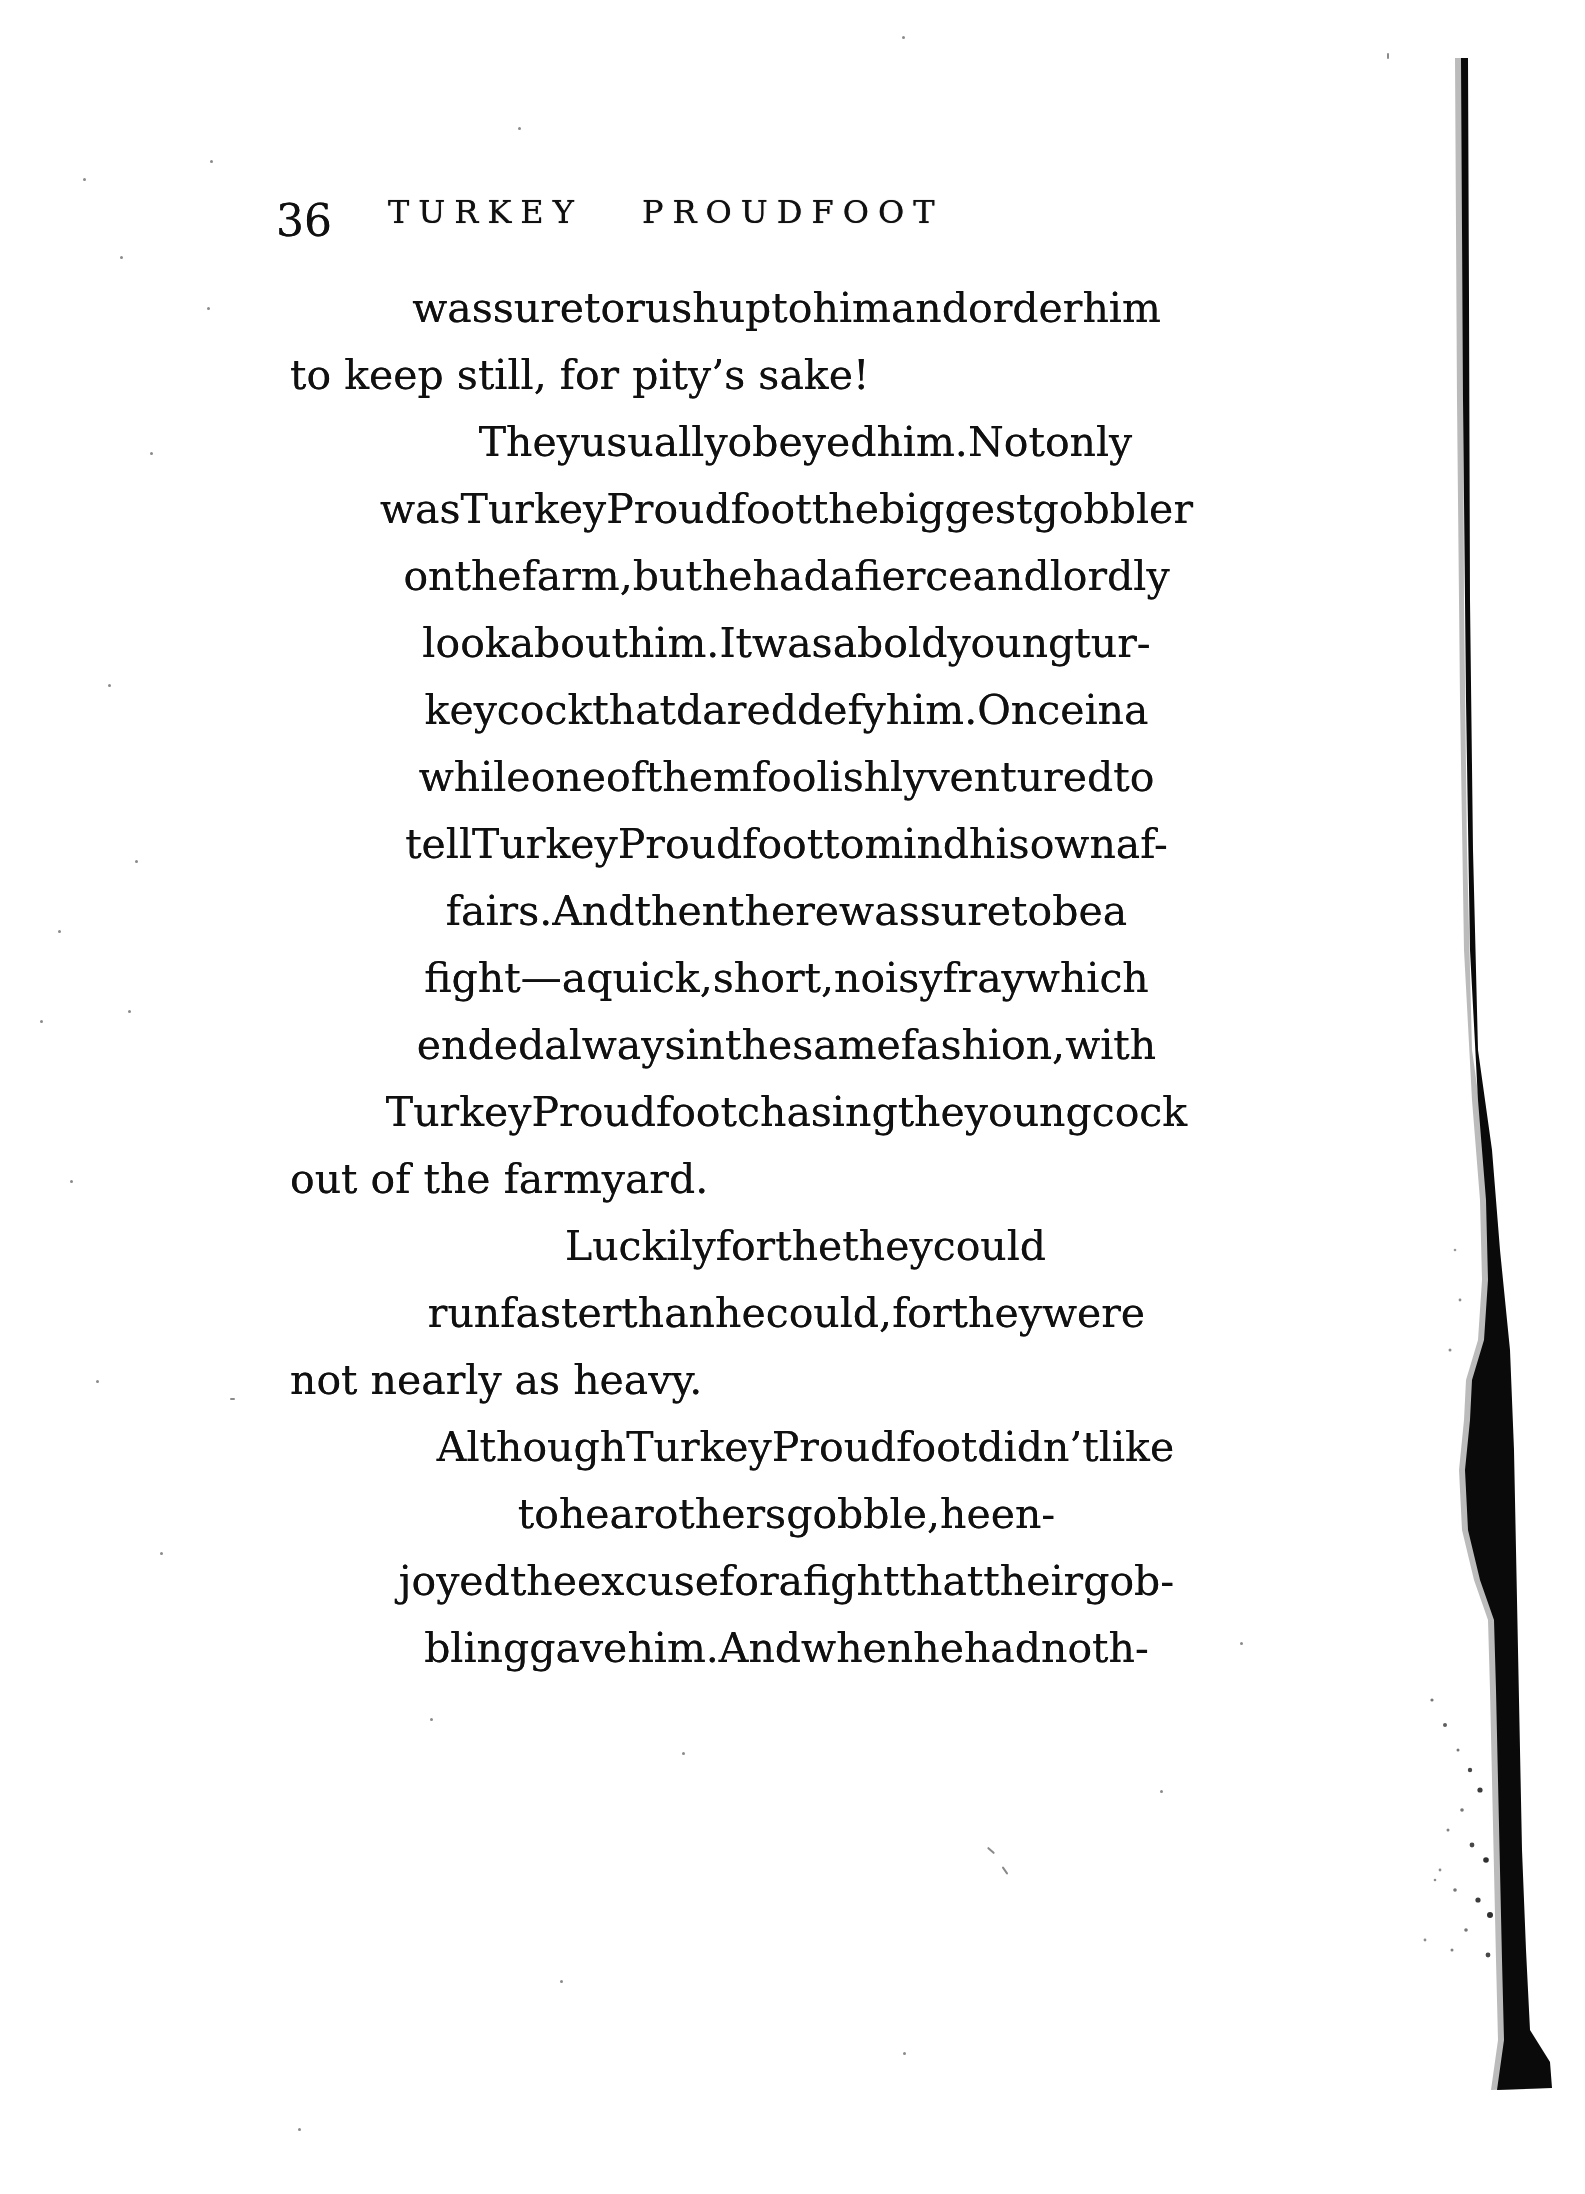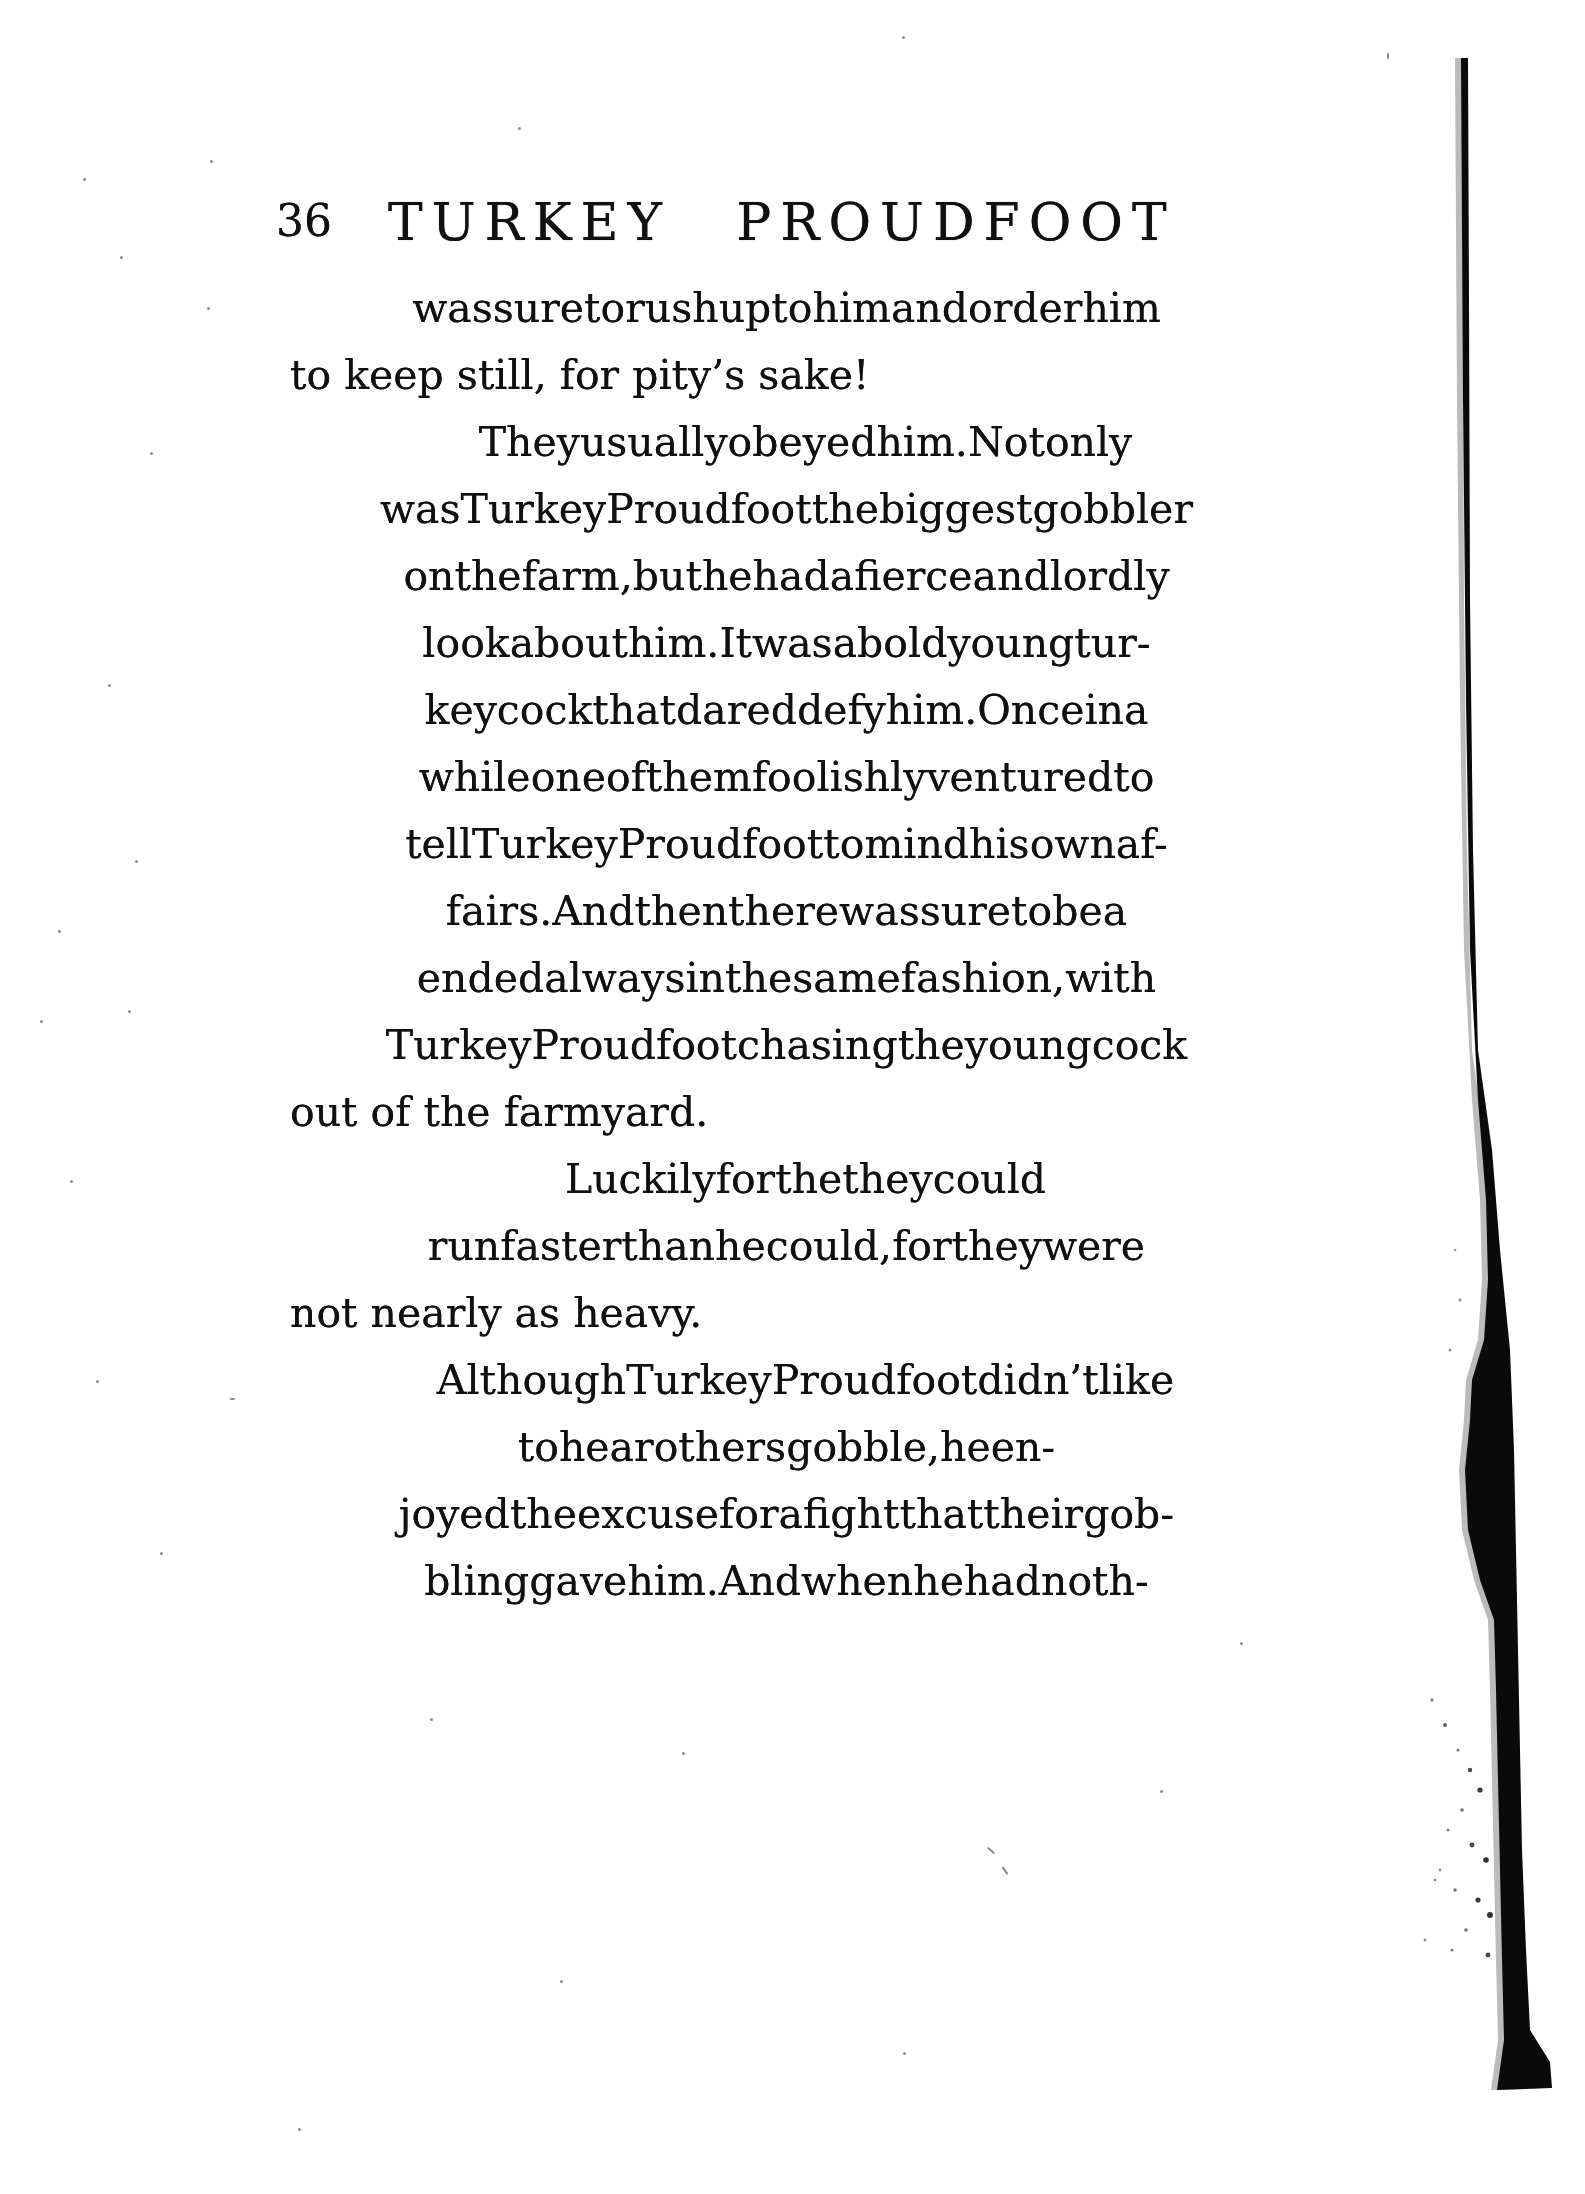--- a/index.html
+++ b/index.html
@@ -14,21 +14,21 @@
     background:#ffffff;color:#0e0e0e;border-radius:19px;
   }
   
   .page-number{
     position:absolute;left:276px;top:199px;
     font-size:44px;line-height:1;color:#101010;
     text-shadow:0 0 .6px rgba(10,10,10,.85);
   }
   .running-title{
     position:absolute;left:388px;top:196px;
-    font-size:52px;line-height:1;color:#101010;
+    font-size:32px;line-height:1;color:#101010;
     letter-spacing:9px;word-spacing:40px;
     text-shadow:0 0 .7px rgba(10,10,10,.9);
   }
   
   .text-block{
     position:absolute;left:290px;top:275px;width:993px;
     text-shadow:0 0 .6px rgba(10,10,10,.8);
   }
   .line{
     height:67px;line-height:67px;
@@ -60,20 +60,21 @@
       <div class="line justify"><span>was</span><span>sure</span><span>to</span><span>rush</span><span>up</span><span>to</span><span>him</span><span>and</span><span>order</span><span>him</span></div>
       <div class="line">to keep still, for pity’s sake!</div>
       <div class="line justify indent"><span>They</span><span>usually</span><span>obeyed</span><span>him.</span><span></span><span>Not</span><span>only</span></div>
       <div class="line justify"><span>was</span><span>Turkey</span><span>Proudfoot</span><span>the</span><span>biggest</span><span>gobbler</span></div>
       <div class="line justify"><span>on</span><span>the</span><span>farm,</span><span>but</span><span>he</span><span>had</span><span>a</span><span>fierce</span><span>and</span><span>lordly</span></div>
       <div class="line justify"><span>look</span><span>about</span><span>him.</span><span></span><span>It</span><span>was</span><span>a</span><span>bold</span><span>young</span><span>tur-</span></div>
       <div class="line justify"><span>key</span><span>cock</span><span>that</span><span>dared</span><span>defy</span><span>him.</span><span></span><span>Once</span><span>in</span><span>a</span></div>
       <div class="line justify"><span>while</span><span>one</span><span>of</span><span>them</span><span>foolishly</span><span>ventured</span><span>to</span></div>
       <div class="line justify"><span>tell</span><span>Turkey</span><span>Proudfoot</span><span>to</span><span>mind</span><span>his</span><span>own</span><span>af-</span></div>
       <div class="line justify"><span>fairs.</span><span></span><span>And</span><span>then</span><span>there</span><span>was</span><span>sure</span><span>to</span><span>be</span><span>a</span></div>
+      <div class="line justify"><span>fight—a</span><span>quick,</span><span>short,</span><span>noisy</span><span>fray</span><span>which</span></div>
       <div class="line justify"><span>ended</span><span>always</span><span>in</span><span>the</span><span>same</span><span>fashion,</span><span>with</span></div>
       <div class="line justify"><span>Turkey</span><span>Proudfoot</span><span>chasing</span><span>the</span><span>young</span><span>cock</span></div>
       <div class="line">out of the farmyard.</div>
       <div class="line justify indent"><span>Luckily</span><span>for</span><span>the</span><span>they</span><span>could</span></div>
       <div class="line justify"><span>run</span><span>faster</span><span>than</span><span>he</span><span>could,</span><span>for</span><span>they</span><span>were</span></div>
       <div class="line">not nearly as heavy.</div>
       <div class="line justify indent"><span>Although</span><span>Turkey</span><span>Proudfoot</span><span>didn’t</span><span>like</span></div>
       <div class="line justify"><span>to</span><span>hear</span><span>others</span><span>gobble,</span><span>he</span><span>en-</span></div>
       <div class="line justify"><span>joyed</span><span>the</span><span>excuse</span><span>for</span><span>a</span><span>fight</span><span>that</span><span>their</span><span>gob-</span></div>
       <div class="line justify"><span>bling</span><span>gave</span><span>him.</span><span></span><span>And</span><span>when</span><span>he</span><span>had</span><span>noth-</span></div>

